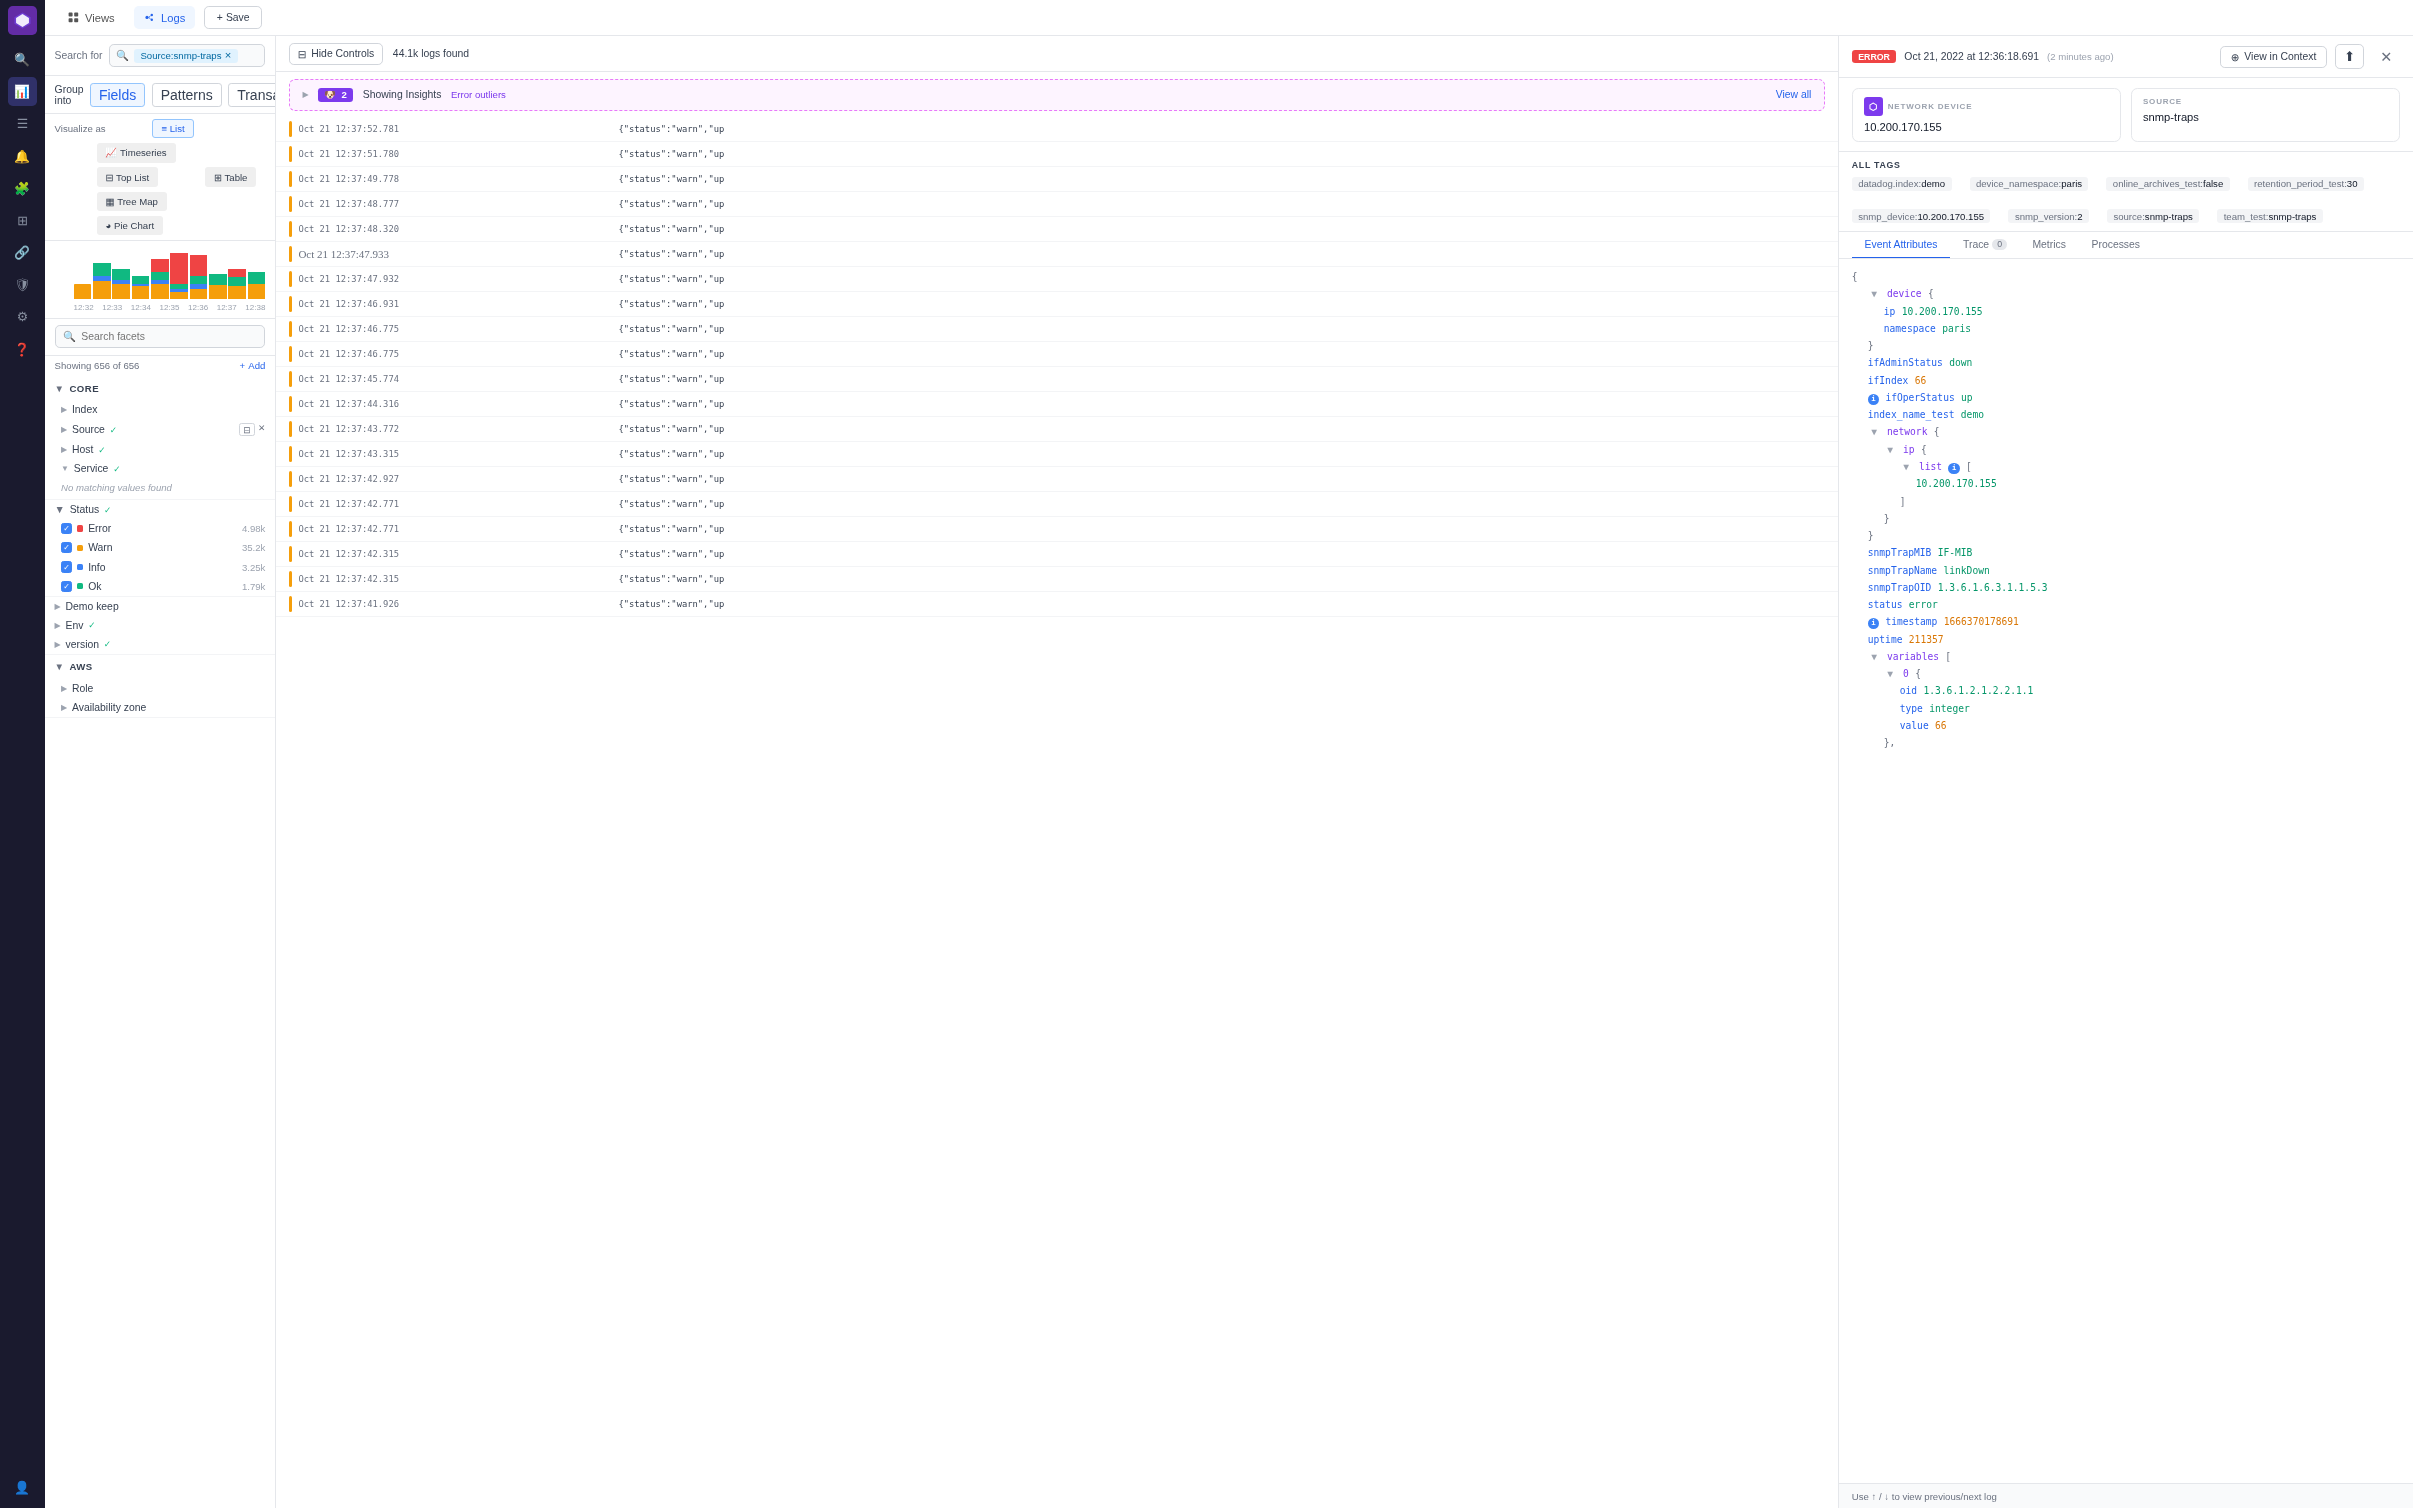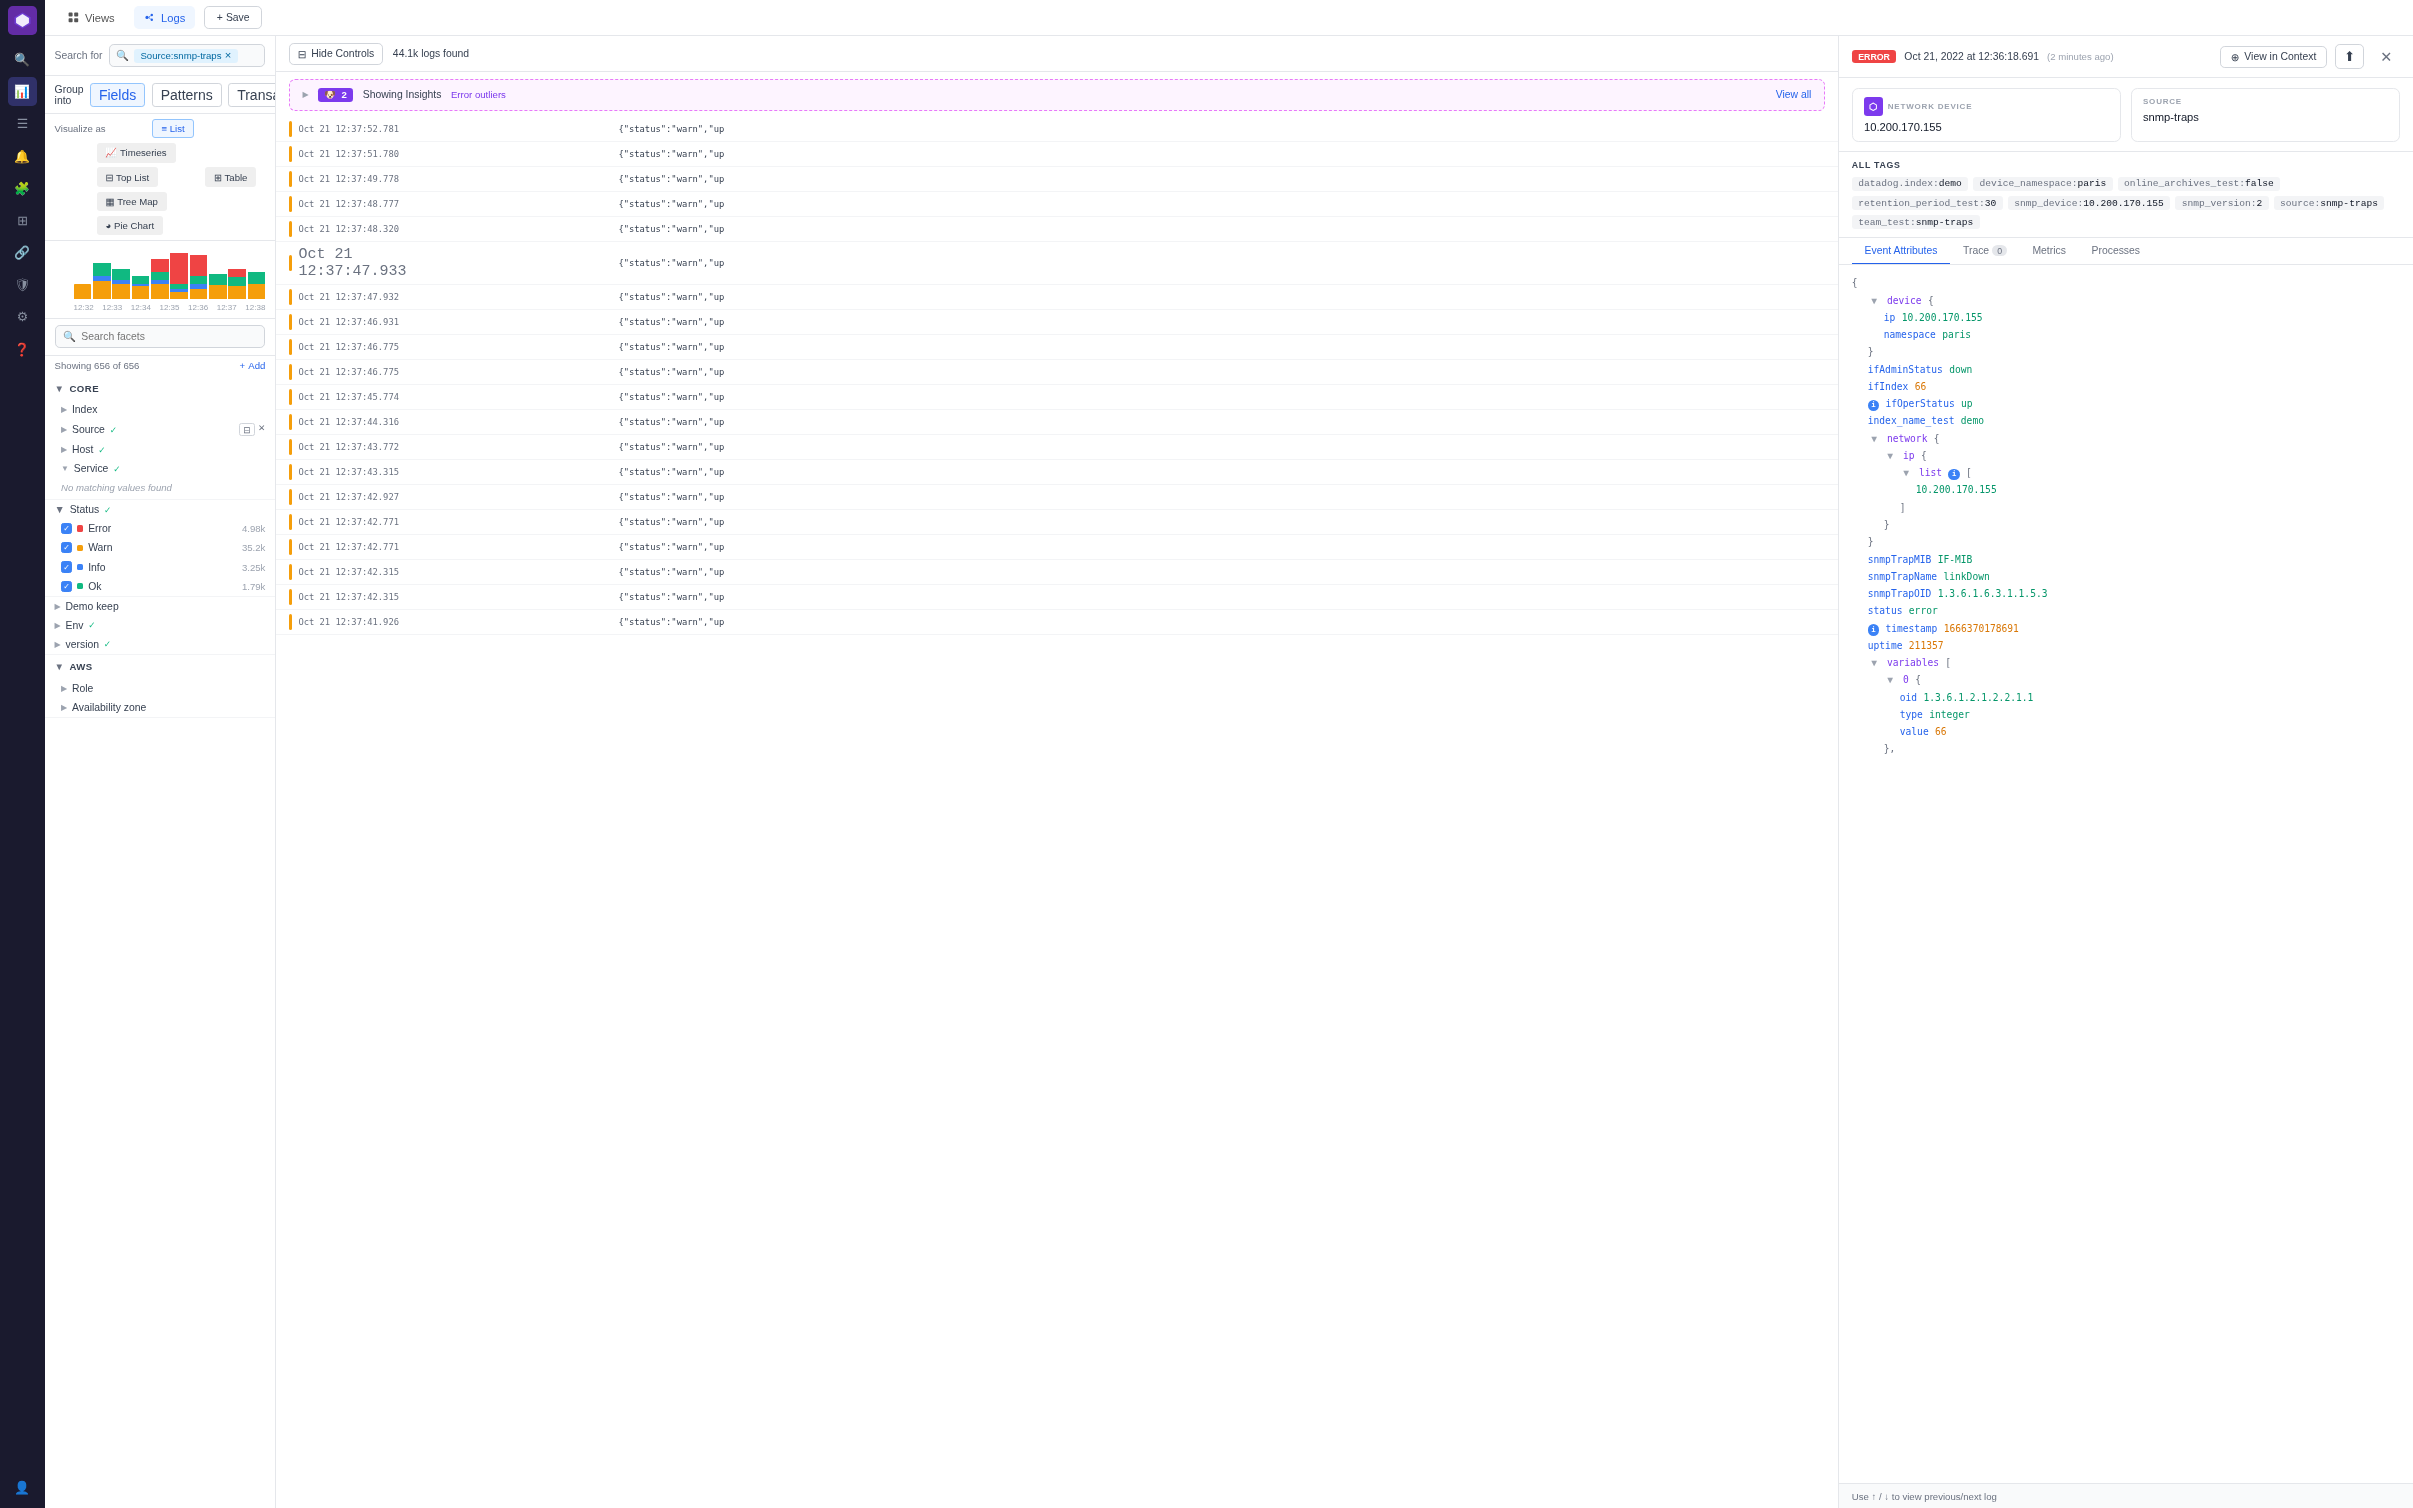--- a/index.html
+++ b/index.html
@@ -106,21 +106,21 @@
 
     
     .metadata-cards { display: flex; gap: 9.6px; padding: 9.6px 12.8px; border-bottom: 0.8px solid #e5e7eb; }
     .meta-card { flex: 1; border: 0.8px solid #e5e7eb; border-radius: 6.4px; padding: 8px 11.2px; }
     .meta-card-label { font-size: 8px; font-weight: 700; color: #9ca3af; text-transform: uppercase; letter-spacing: 0.1em; margin-bottom: 4.8px; display: flex; align-items: center; gap: 4.8px; }
     .meta-card-value { font-size: 11.2px; color: #111827; font-weight: 500; }
 
     
     .tags-section { padding: 8px 12.8px; border-bottom: 0.8px solid #e5e7eb; }
     .tags-label { font-size: 8.8px; font-weight: 700; color: #374151; text-transform: uppercase; letter-spacing: 0.08em; margin-bottom: 6.4px; }
-    .tags-wrap { display: flex; flex-wrap: wrap; gap: 5px; font-family: Liberation Mono, monospace; }
+    .tags-wrap { display: flex; flex-wrap: wrap; gap: 18px; }
     .tag { font-size: 9.6px; background: #f3f4f6; border-radius: 3.2px; padding: 1.6px 6.4px; color: #374151; }
     .tag-key { color: #6b7280; }
     .tag-val { color: #111827; }
 
     
     .detail-tabs { display: flex; border-bottom: 0.8px solid #e5e7eb; padding: 0 12.8px; }
     .detail-tab { padding: 6.4px 12.8px; font-size: 10.4px; cursor: pointer; color: #6b7280; border-bottom: 1.6px solid transparent; display: flex; align-items: center; gap: 3.2px; }
     .detail-tab.active { color: #2563eb; border-bottom-color: #2563eb; font-weight: 500; }
     .tab-badge { background: #e5e7eb; color: #6b7280; border-radius: 8px; padding: 0.8px 4.8px; font-size: 8.8px; }
 
@@ -463,21 +463,21 @@
     </div>
             <div class="log-row-wrap">
       <div style="width:3.2px;height:16px;background:#f59e0b;border-radius:1.6px;margin-right:6.4px;flex-shrink:0"></div>
       <div style="width:144px;font-family:monospace;font-size:8.8px;color:#6b7280;flex-shrink:0">Oct 21 12:37:48.320</div>
       <div style="width:88px;font-size:8.8px;color:#374151;flex-shrink:0"></div>
       <div style="width:88px;font-size:8.8px;color:#374151;flex-shrink:0"></div>
       <div style="flex:1;font-family:monospace;font-size:8.8px;color:#374151;white-space:nowrap;overflow:hidden;text-overflow:ellipsis">{"status":"warn","up</div>
     </div>
             <div class="log-row-wrap">
       <div style="width:3.2px;height:16px;background:#f59e0b;border-radius:1.6px;margin-right:6.4px;flex-shrink:0"></div>
-      <div style="width:144px;font-family:Liberation Mono, monospace;font-size:15px;color:#6b7280;flex-shrink:0">Oct 21 12:37:47.933</div>
+      <div style="width:144px;font-family:Liberation Serif, serif;font-size:11px;color:#6b7280;flex-shrink:0">Oct 21 12:37:47.933</div>
       <div style="width:88px;font-size:8.8px;color:#374151;flex-shrink:0"></div>
       <div style="width:88px;font-size:8.8px;color:#374151;flex-shrink:0"></div>
       <div style="flex:1;font-family:monospace;font-size:8.8px;color:#374151;white-space:nowrap;overflow:hidden;text-overflow:ellipsis">{"status":"warn","up</div>
     </div>
             <div class="log-row-wrap">
       <div style="width:3.2px;height:16px;background:#f59e0b;border-radius:1.6px;margin-right:6.4px;flex-shrink:0"></div>
       <div style="width:144px;font-family:monospace;font-size:8.8px;color:#6b7280;flex-shrink:0">Oct 21 12:37:47.932</div>
       <div style="width:88px;font-size:8.8px;color:#374151;flex-shrink:0"></div>
       <div style="width:88px;font-size:8.8px;color:#374151;flex-shrink:0"></div>
       <div style="flex:1;font-family:monospace;font-size:8.8px;color:#374151;white-space:nowrap;overflow:hidden;text-overflow:ellipsis">{"status":"warn","up</div>

